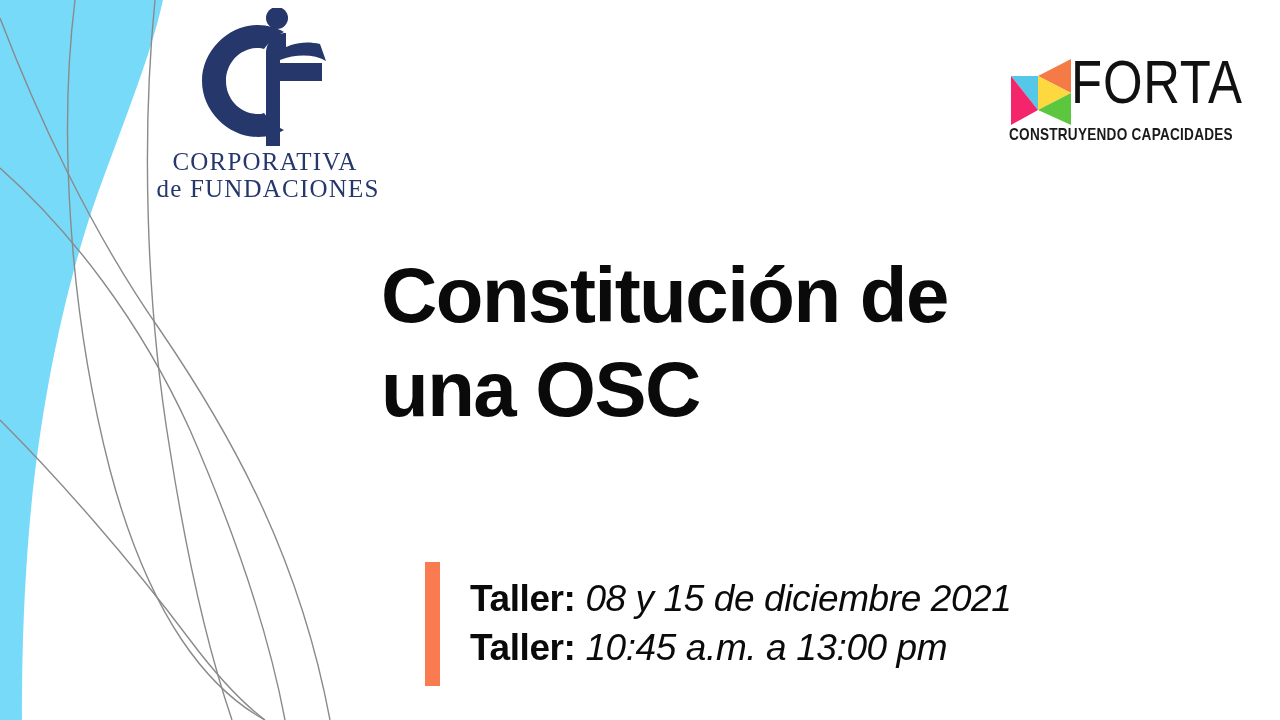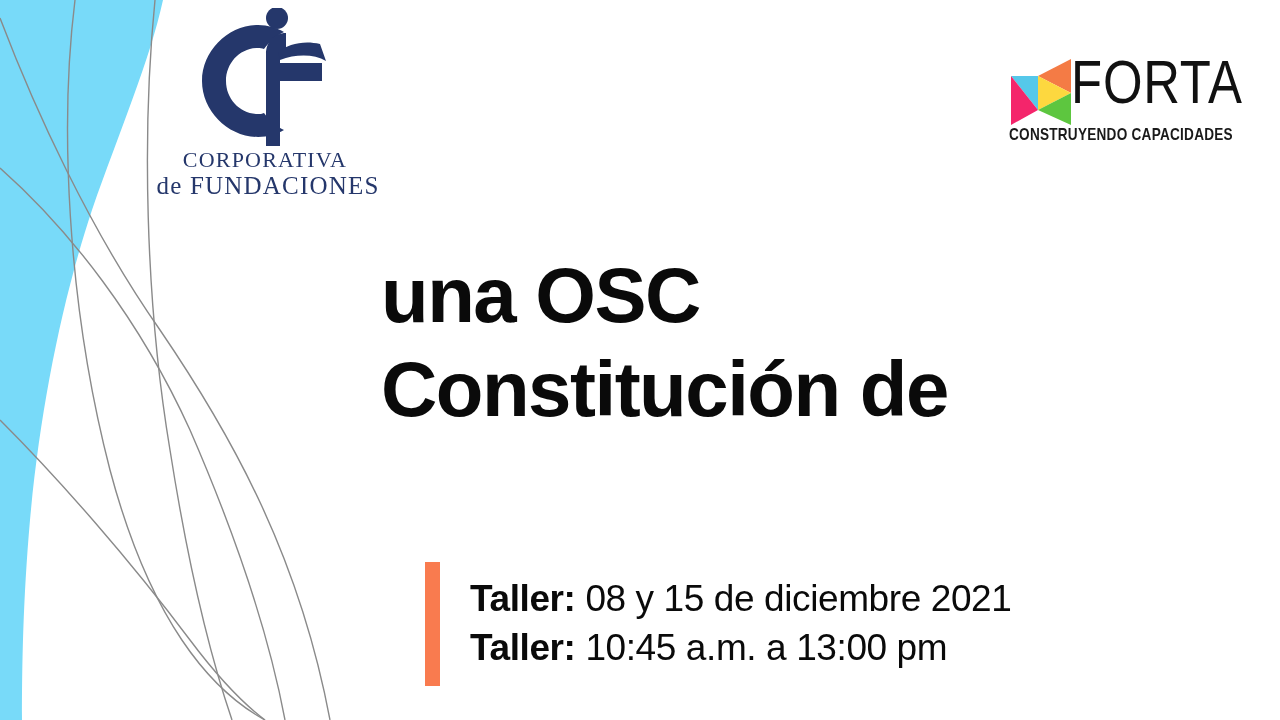--- a/index.html
+++ b/index.html
@@ -41,21 +41,21 @@
     position:absolute;
     left:0; top:140px;
     width:230px;
     text-align:center;
     color:#25376b;
     line-height:1.08;
   }
   #cif-wordmark .l1 {
     display:block;
     font-family:"Liberation Serif", serif;
-    font-size:22px;
+    font-size:25px;
     letter-spacing:1.2px;
     font-weight:400;
   }
   #cif-wordmark .l2 {
     display:block;
     font-family:"Liberation Serif", serif;
     font-size:25px;
     letter-spacing:1.2px;
     font-weight:400;
     margin-left:6px;
@@ -129,21 +129,21 @@
     margin-left:30px;
     font-family:"Liberation Sans", sans-serif;
     font-size:37px;
     line-height:1.32;
     color:#0a0a0a;
     letter-spacing:-0.4px;
     white-space:nowrap;
   }
   #details-text .row { display:block; }
   #details-text .lbl { font-weight:bold; }
-  #details-text .val { font-weight:400; }
+  #details-text .val { font-weight:400;font-style:italic; }
 </style>
 </head>
 <body>
 
 <div id="slide">
 
   <svg id="bg-decor" viewBox="0 0 1280 720" preserveAspectRatio="none">
 
     <path d="M0,0 L163,0 C150,60 120,130 92,210 C62,300 40,410 30,520 C23,600 22,665 22,720 L0,720 Z" fill="#78daf9"></path>
 
@@ -189,22 +189,22 @@
 
       <polygon points="6,19 6,68 33,53" fill="#f4256b"></polygon>
 
       <polygon points="33,53 66,36 66,68" fill="#5dc63f"></polygon>
     </svg>
     <div id="forta-word">FORTA</div>
     <div id="forta-tagline">CONSTRUYENDO CAPACIDADES</div>
   </div>
 
   <div id="title">
+    <span class="tline">Constitución de</span>
     <span class="tline">una OSC</span>
-    <span class="tline">Constitución de</span>
   </div>
 
   <div id="details">
     <div id="details-bar"></div>
     <div id="details-text">
       <span class="row">
         <span class="lbl">Taller:</span><span class="val"> 08 y 15 de diciembre 2021</span>
       </span>
       <span class="row">
         <span class="lbl">Taller:</span><span class="val"> 10:45 a.m. a 13:00 pm</span>

